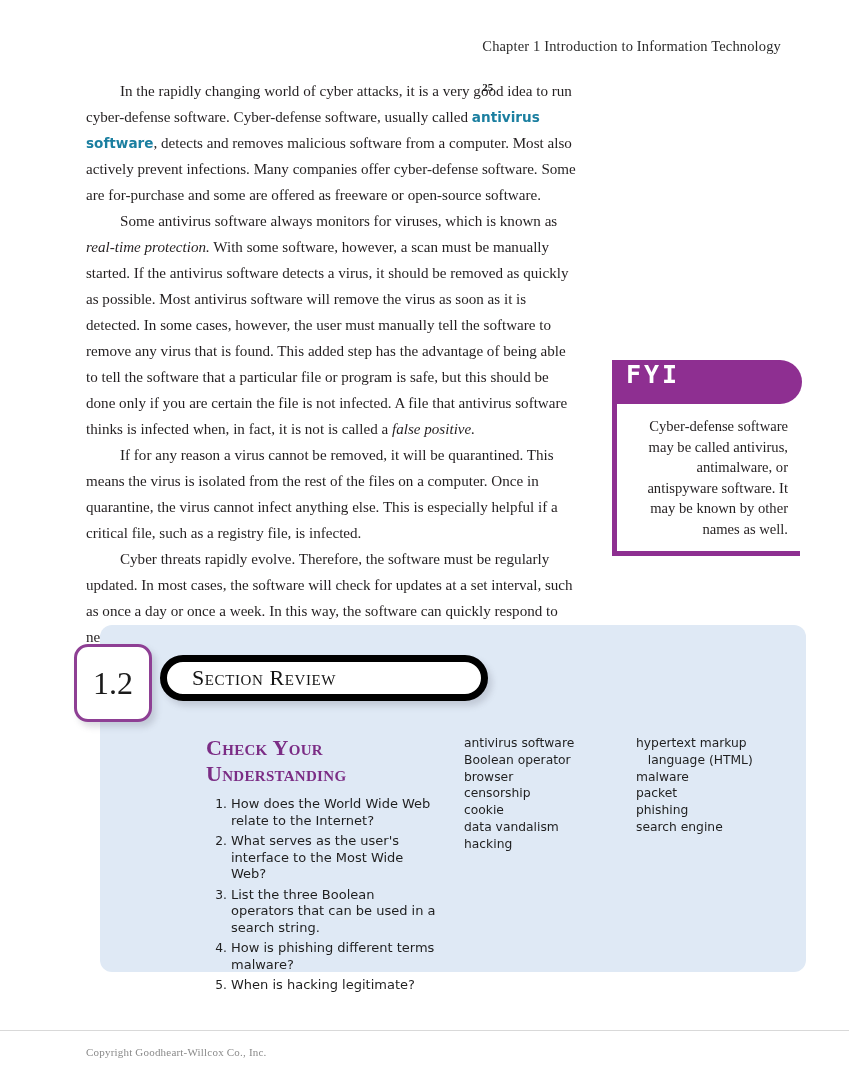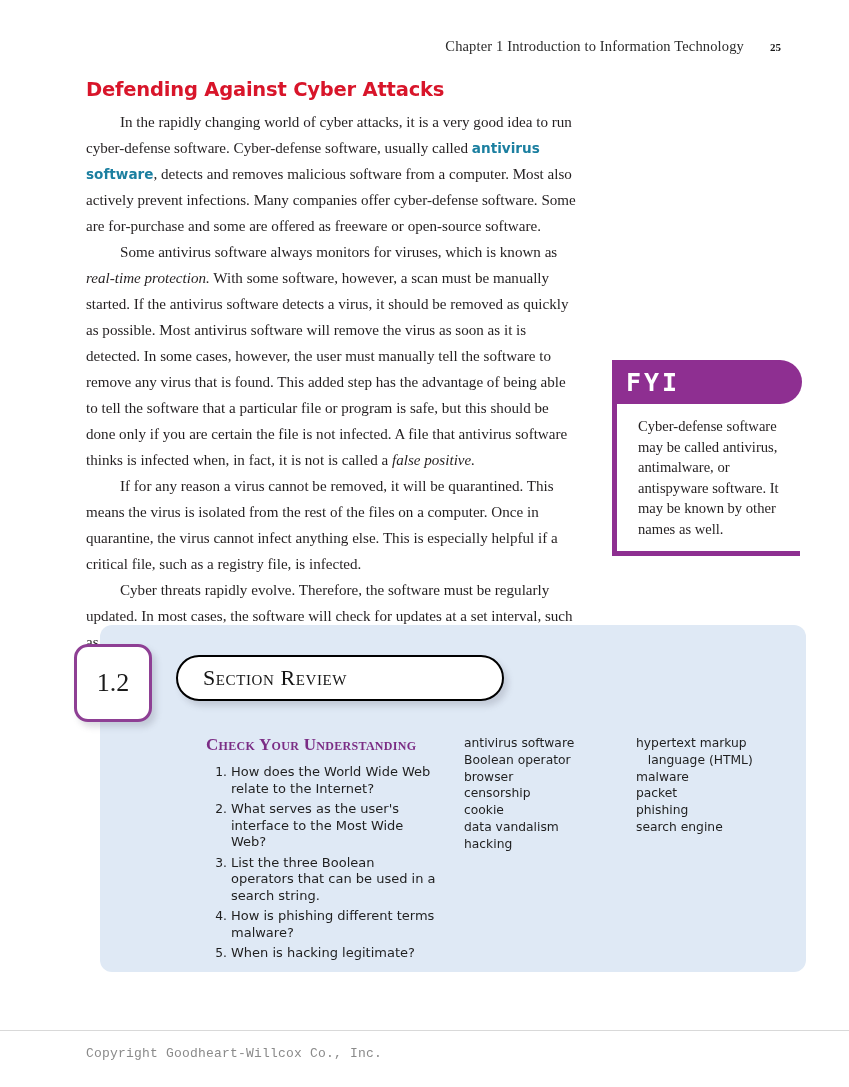--- a/index.html
+++ b/index.html
@@ -18,20 +18,21 @@
 
   
   .running-head {
     position: absolute;
     top: 38px;
     right: 68px;
     display: flex;
     align-items: baseline;
     gap: 26px;
     font-family: "Liberation Serif", serif;
+    flex-direction: column;
   }
   .running-head .rh-title {
     font-size: 14.5px;
     color: #2b2b2b;
     letter-spacing: 0.15px;
   }
   .running-head .rh-page {
     font-size: 11px;
     font-weight: bold;
     color: #1a1a1a;
@@ -76,37 +77,38 @@
     position: absolute;
     top: 360px;
     left: 612px;
     width: 190px;
   }
   .fyi-head {
     background: #8e2f91;
     height: 44px;
     border-radius: 0 22px 22px 0;
     display: flex;
-    align-items: center;
+    align-items: flex-start;
     padding-left: 14px;
     box-sizing: border-box;
   }
   .fyi-head-label {
     color: #ffffff;
     font-family: "DejaVu Sans Mono", monospace;
     font-size: 25px;
     font-weight: bold;
     letter-spacing: 3px;
   }
   .fyi-body {
     border-left: 5px solid #8e2f91;
     border-bottom: 5px solid #8e2f91;
-    padding: 12px 12px 12px 21px;
+    padding: 12px 12px 12px 10px;
     box-sizing: border-box;
     width: 188px;
+    text-align: right;
   }
   .fyi-text {
     font-family: "Liberation Serif", serif;
     font-size: 14.6px;
     line-height: 20.5px;
     color: #231f20;
     margin: 0;
   }
 
   
@@ -137,31 +139,31 @@
     border: 3px solid #8e3f94;
     border-radius: 14px;
     display: flex;
     align-items: center;
     justify-content: center;
     box-shadow: 4px 5px 6px rgba(90, 90, 110, 0.22);
     box-sizing: border-box;
   }
   .review-num {
     font-family: "Liberation Serif", serif;
-    font-size: 26px;
+    font-size: 32px;
     color: #1a1a1a;
   }
   .review-title-pill {
     position: absolute;
-    left: 110px;
+    left: 94px;
     top: 30px;
     width: 328px;
     height: 46px;
     background: #ffffff;
-    border: 2px solid #000000;
+    border: 7px solid #000000;
     border-radius: 24px;
     display: flex;
     align-items: center;
     padding-left: 25px;
     box-sizing: border-box;
     box-shadow: 4px 5px 6px rgba(90, 90, 110, 0.22);
   }
   .review-title {
     font-family: "Liberation Serif", serif;
     font-size: 22px;
@@ -177,21 +179,21 @@
     top: 110px;
     width: 590px;
     display: flex;
     gap: 27px;
   }
   .col-left { width: 310px; }
   .col-right { width: 340px; }
 
   .col-heading {
     font-family: "Liberation Serif", serif;
-    font-size: 17px;
+    font-size: 22px;
     font-variant: small-caps;
     font-weight: bold;
     color: #7b2d85;
     letter-spacing: 0.3px;
     margin: 0 0 9px 0;
   }
   .q-list {
     margin: 0;
     padding: 0 0 0 25px;
     list-style: none;
@@ -244,36 +246,35 @@
     left: 0;
     top: 1030px;
     width: 849px;
     height: 1px;
     background: #d9d9d9;
   }
   .footer-copy {
     position: absolute;
     left: 86px;
     top: 1046px;
-    font-family: Liberation Mono, monospace;
-    font-size: 13px;
+    font-family: Liberation Serif, serif;
+    font-size: 11px;
     color: #8a8a8a;
     letter-spacing: 0.2px;
   }
 </style>
 </head>
 <body>
 
 <div class="running-head">
   <span class="rh-title">Chapter 1  Introduction to Information Technology</span>
   <span class="rh-page">25</span>
 </div>
 
 <div class="article">
-  <h2 class="section-heading">Defending Against Cyber Attacks</h2>
 
   <p class="body-par"><span>In the rapidly changing world of cyber attacks, it is a very good idea to run cyber-defense software. Cyber-defense software, usually called </span><span class="term-bold">antivirus software</span><span>, detects and removes malicious software from a computer. Most also actively prevent infections. Many companies offer cyber-defense software. Some are for-purchase and some are offered as freeware or open-source software.</span></p>
 
   <p class="body-par"><span>Some antivirus software always monitors for viruses, which is known as </span><span class="ital">real-time protection.</span><span> With some software, however, a scan must be manually started. If the antivirus software detects a virus, it should be removed as quickly as possible. Most antivirus software will remove the virus as soon as it is detected. In some cases, however, the user must manually tell the software to remove any virus that is found. This added step has the advantage of being able to tell the software that a particular file or program is safe, but this should be done only if you are certain the file is not infected. A file that antivirus software thinks is infected when, in fact, it is not is called a </span><span class="ital">false positive.</span></p>
 
   <p class="body-par">If for any reason a virus cannot be removed, it will be quarantined. This means the virus is isolated from the rest of the files on a computer. Once in quarantine, the virus cannot infect anything else. This is especially helpful if a critical file, such as a registry file, is infected.</p>
 
   <p class="body-par">Cyber threats rapidly evolve. Therefore, the software must be regularly updated. In most cases, the software will check for updates at a set interval, such as once a day or once a week. In this way, the software can quickly respond to new threats.</p>
 </div>
 

